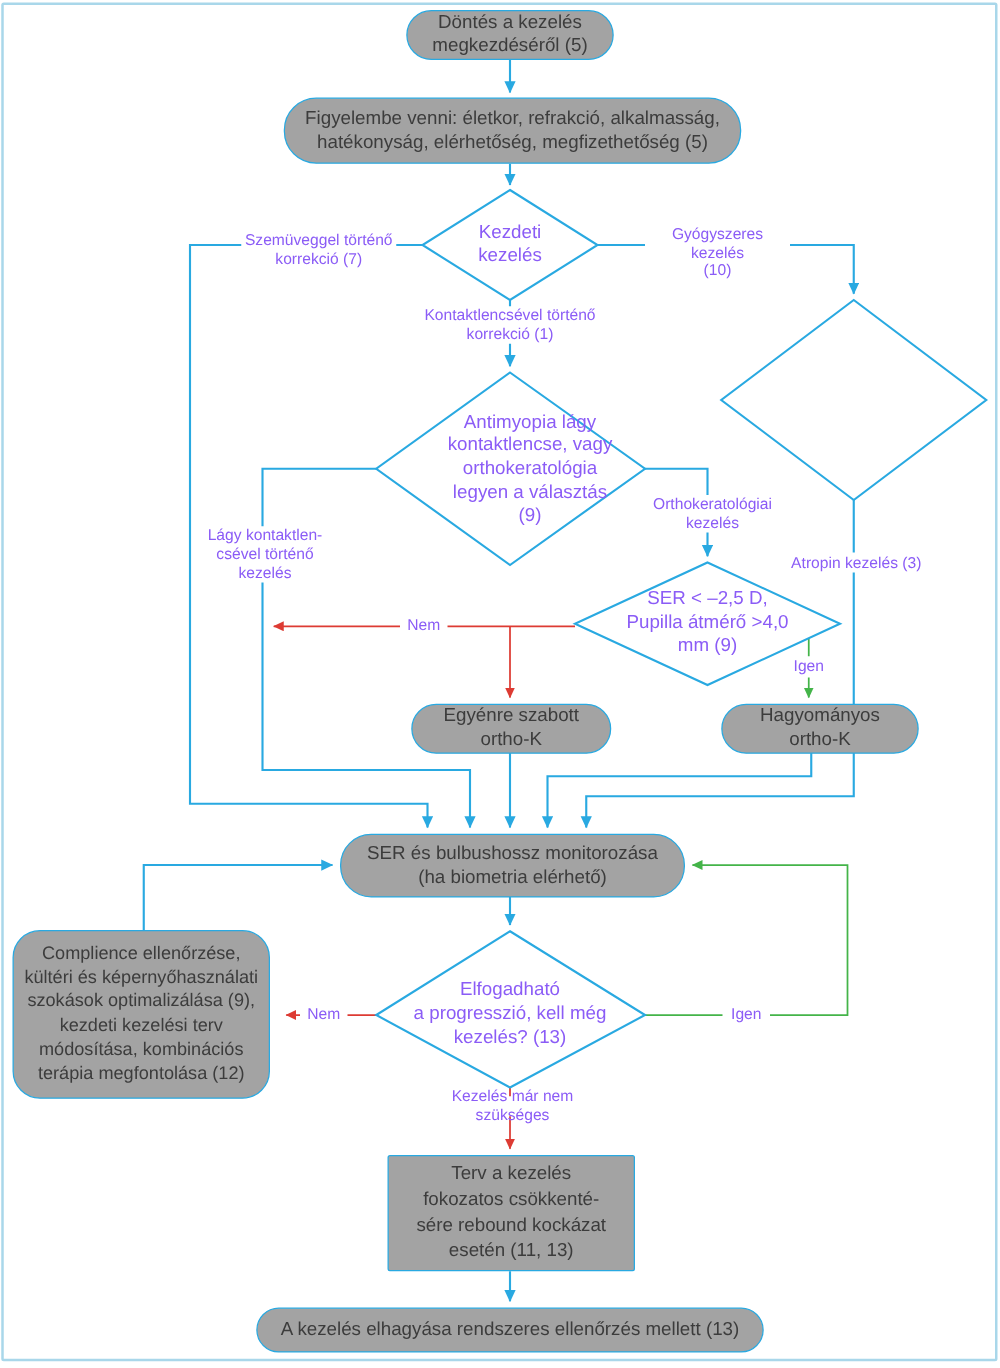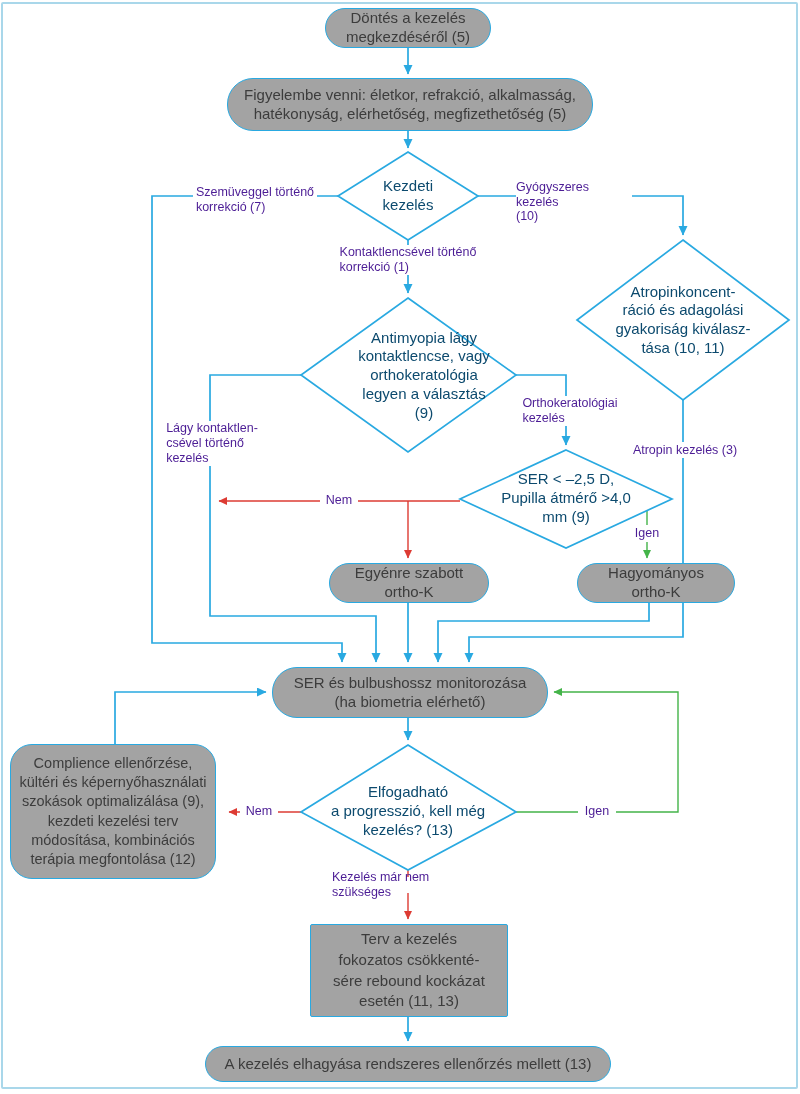--- a/index.html
+++ b/index.html
@@ -12,25 +12,25 @@
     border:2px solid #a9d7ea;border-radius:2px;pointer-events:none;
   }
   svg.wires{position:absolute;left:0;top:0;}
   .node{
     position:absolute;box-sizing:border-box;background:#a3a3a3;
     border:1.7px solid #29a9e1;display:flex;align-items:center;justify-content:center;
     text-align:center;white-space:pre-line;font-size:15px;line-height:1.26;color:#3c3c3c;
   }
   .dtext{
     position:absolute;display:flex;align-items:center;justify-content:center;
-    text-align:center;white-space:pre-line;font-size:15px;line-height:1.25;color:#0c4a6e;
+    text-align:center;white-space:pre-line;font-size:15px;line-height:1.25;color:#8b5cf6;
   }
   .elabel{
     position:absolute;background:#fff;display:flex;align-items:center;justify-content:center;
-    text-align:left;white-space:pre-line;font-size:12.5px;line-height:1.18;color:#4c1d95;
+    text-align:center;white-space:pre-line;font-size:12.5px;line-height:1.18;color:#8b5cf6;
   }
 </style>
 </head>
 <body>
 
 <div id="canvas">
 
   <svg class="wires" width="800" height="1094" viewBox="0 0 800 1094">
     <defs>
       <marker id="ab" markerUnits="userSpaceOnUse" markerWidth="11" markerHeight="10" refX="9" refY="4.5" orient="auto">
@@ -112,24 +112,20 @@
 
   <div class="dtext" style="left:348px;top:176px;width:120px;height:40px;">Kezdeti
 kezelés</div>
 
   <div class="dtext" style="left:334px;top:328px;width:180px;height:95px;">Antimyopia lágy
 kontaktlencse, vagy
 orthokeratológia
 legyen a választás
 (9)</div>
 
-  <div class="dtext" style="left:593px;top:282px;width:180px;height:76px;">Atropinkoncent-
-ráció és adagolási
-gyakoriság kiválasz-
-tása (10, 11)</div>
 
   <div class="dtext" style="left:466px;top:470px;width:200px;height:57px;">SER &lt; –2,5 D,
 Pupilla átmérő &gt;4,0
 mm (9)</div>
 
   <div class="dtext" style="left:308px;top:783px;width:200px;height:57px;">Elfogadható
 a progresszió, kell még
 kezelés? (13)</div>
 
   <div class="elabel" style="left:193px;top:185px;width:124px;height:30px;">Szemüveggel történő

